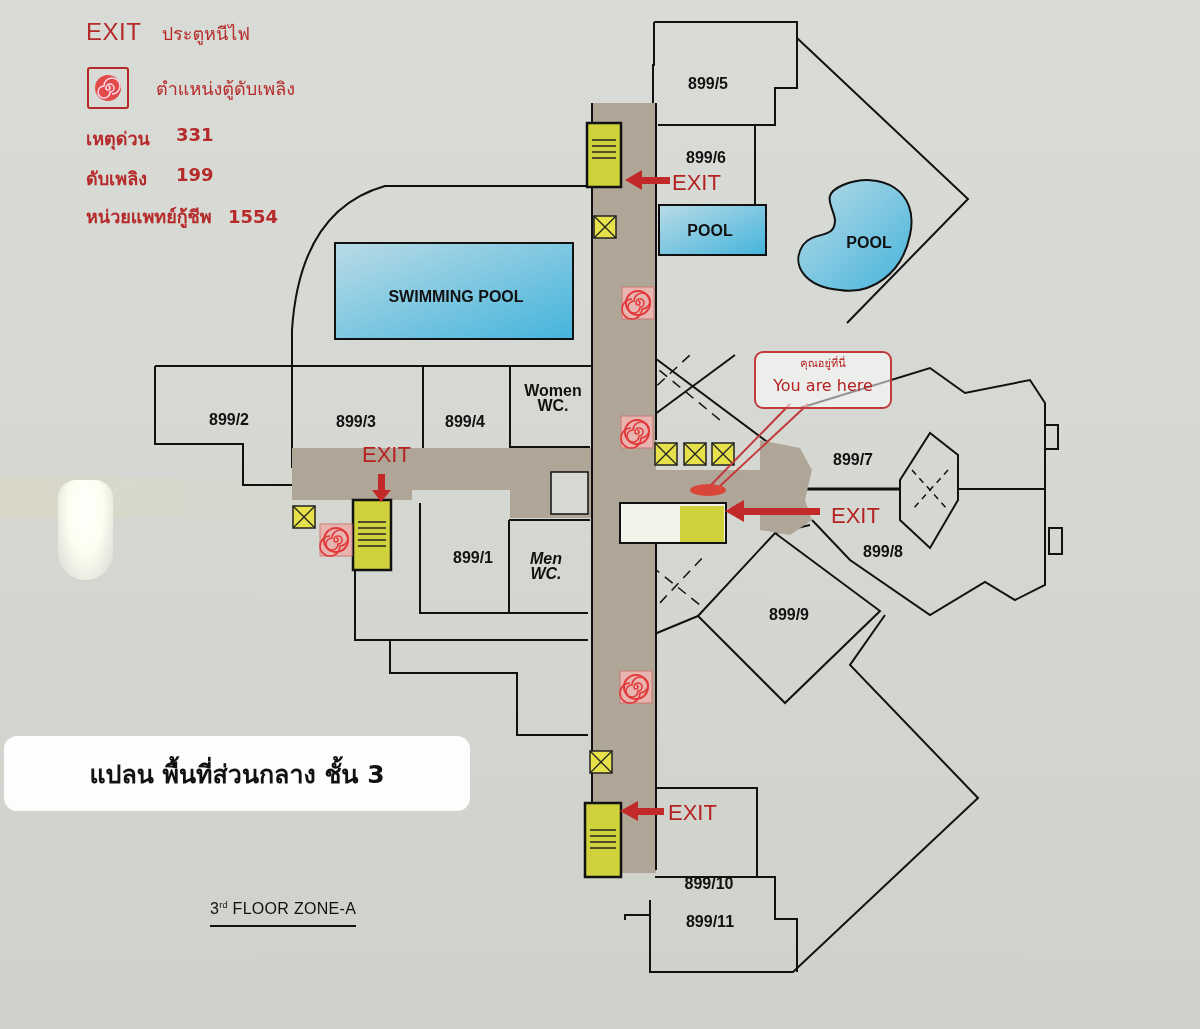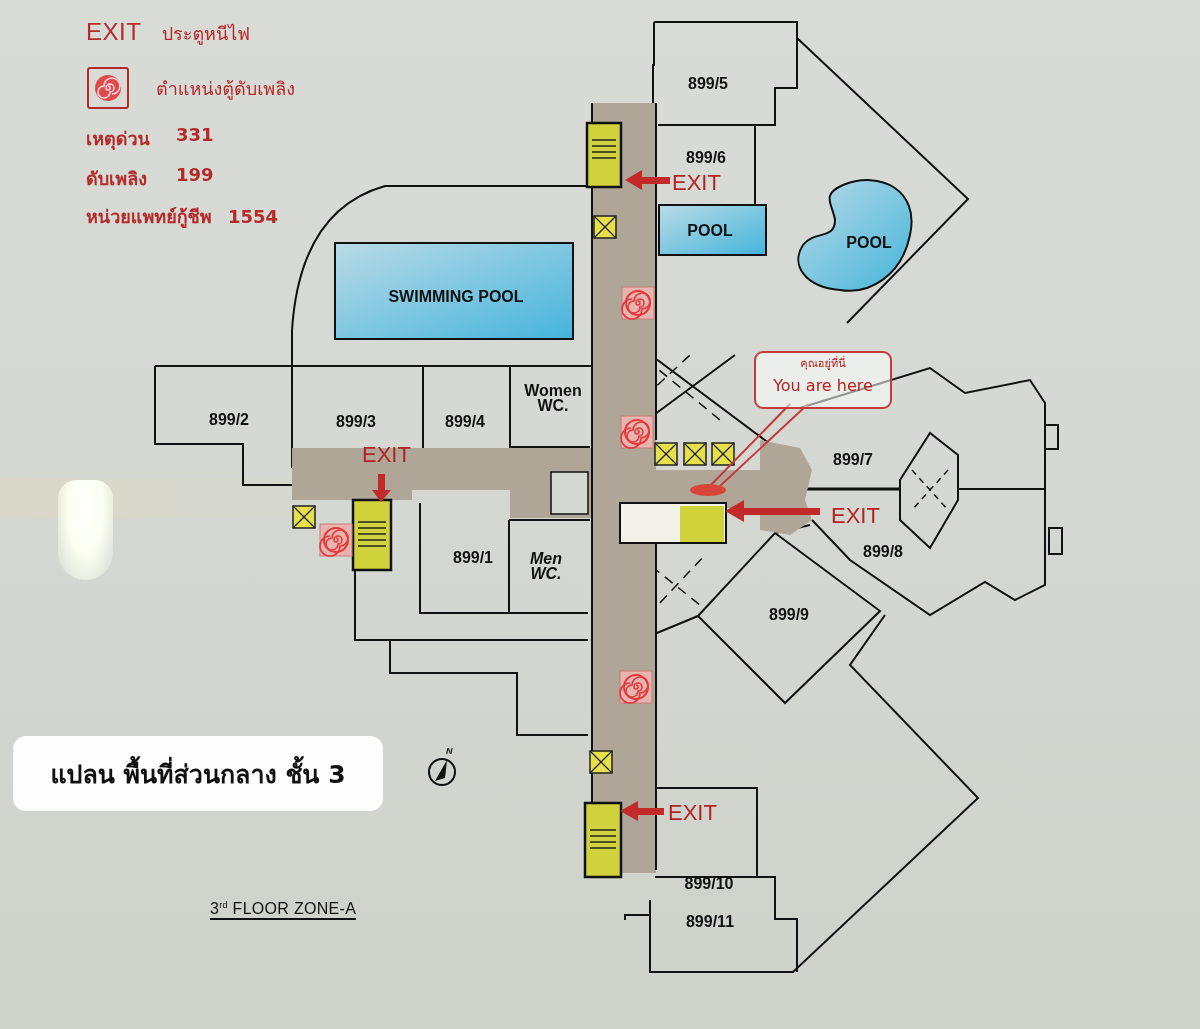--- a/index.html
+++ b/index.html
@@ -5,25 +5,25 @@
   html,body{margin:0;padding:0;}
   body{width:1200px;height:1029px;overflow:hidden;position:relative;
     background:linear-gradient(180deg,#d9dcd6 0%,#d6d9d3 40%,#cfd2cb 100%);
     font-family:"DejaVu Sans","Liberation Sans",sans-serif;}
   svg{position:absolute;left:0;top:0;}
   .legend{position:absolute;left:86px;top:18px;color:#b52a2a;font-family:"DejaVu Sans",sans-serif;}
   .legend .row{position:absolute;white-space:nowrap;font-weight:bold;font-size:18px;}
   .legend .exit-word{font-size:24px;font-weight:normal;font-family:"Liberation Sans",sans-serif;letter-spacing:0.5px;}
   .legend .thai-big{font-size:18px;font-weight:normal;}
   .legend .num{display:inline-block;}
-  .title-box{position:absolute;left:13px;top:736px;width:370px;height:75px;background:#fdfdfd;border-radius:13px;
+  .title-box{position:absolute;left:4px;top:736px;width:466px;height:75px;background:#fdfdfd;border-radius:13px;
     display:flex;align-items:center;justify-content:center;font-size:25px;font-weight:bold;color:#111;
     font-family:"DejaVu Sans",sans-serif;}
   .floor-label{position:absolute;left:210px;top:900px;font-size:16px;color:#111;font-family:"Liberation Sans",sans-serif;
-    border-bottom:2px solid #111;padding-bottom:0;letter-spacing:0.3px;}
+    border-bottom:2px solid #111;padding-bottom:7px;letter-spacing:0.3px;}
   .floor-label sup{font-size:9px;}
   .lbl{position:absolute;font-family:"Liberation Sans",sans-serif;font-size:16px;color:#111;font-weight:bold;white-space:nowrap;transform:translate(-50%,-50%);text-align:center;line-height:15px;}
   .exit-lbl{position:absolute;font-family:"Liberation Sans",sans-serif;font-size:22px;color:#b52222;white-space:nowrap;}
   .here{position:absolute;left:754px;top:351px;width:134px;height:54px;border:2px solid #c23a3a;border-radius:9px;background:rgba(255,255,255,0.55);
     color:#b52222;text-align:center;font-size:16px;line-height:22px;font-family:"DejaVu Sans",sans-serif;}
   .here .th{font-size:11px;font-weight:normal;}
   .glare{position:absolute;left:58px;top:480px;width:55px;height:100px;border-radius:20px 20px 30px 30px;
     background:radial-gradient(ellipse at 50% 30%,#ffffff 0%,#fbfff0 45%,rgba(240,245,220,0.0) 100%);}
   .glare-band{position:absolute;left:0;top:478px;width:300px;height:40px;background:linear-gradient(90deg,rgba(230,215,170,0.25),rgba(230,215,170,0.05));}
 </style>

